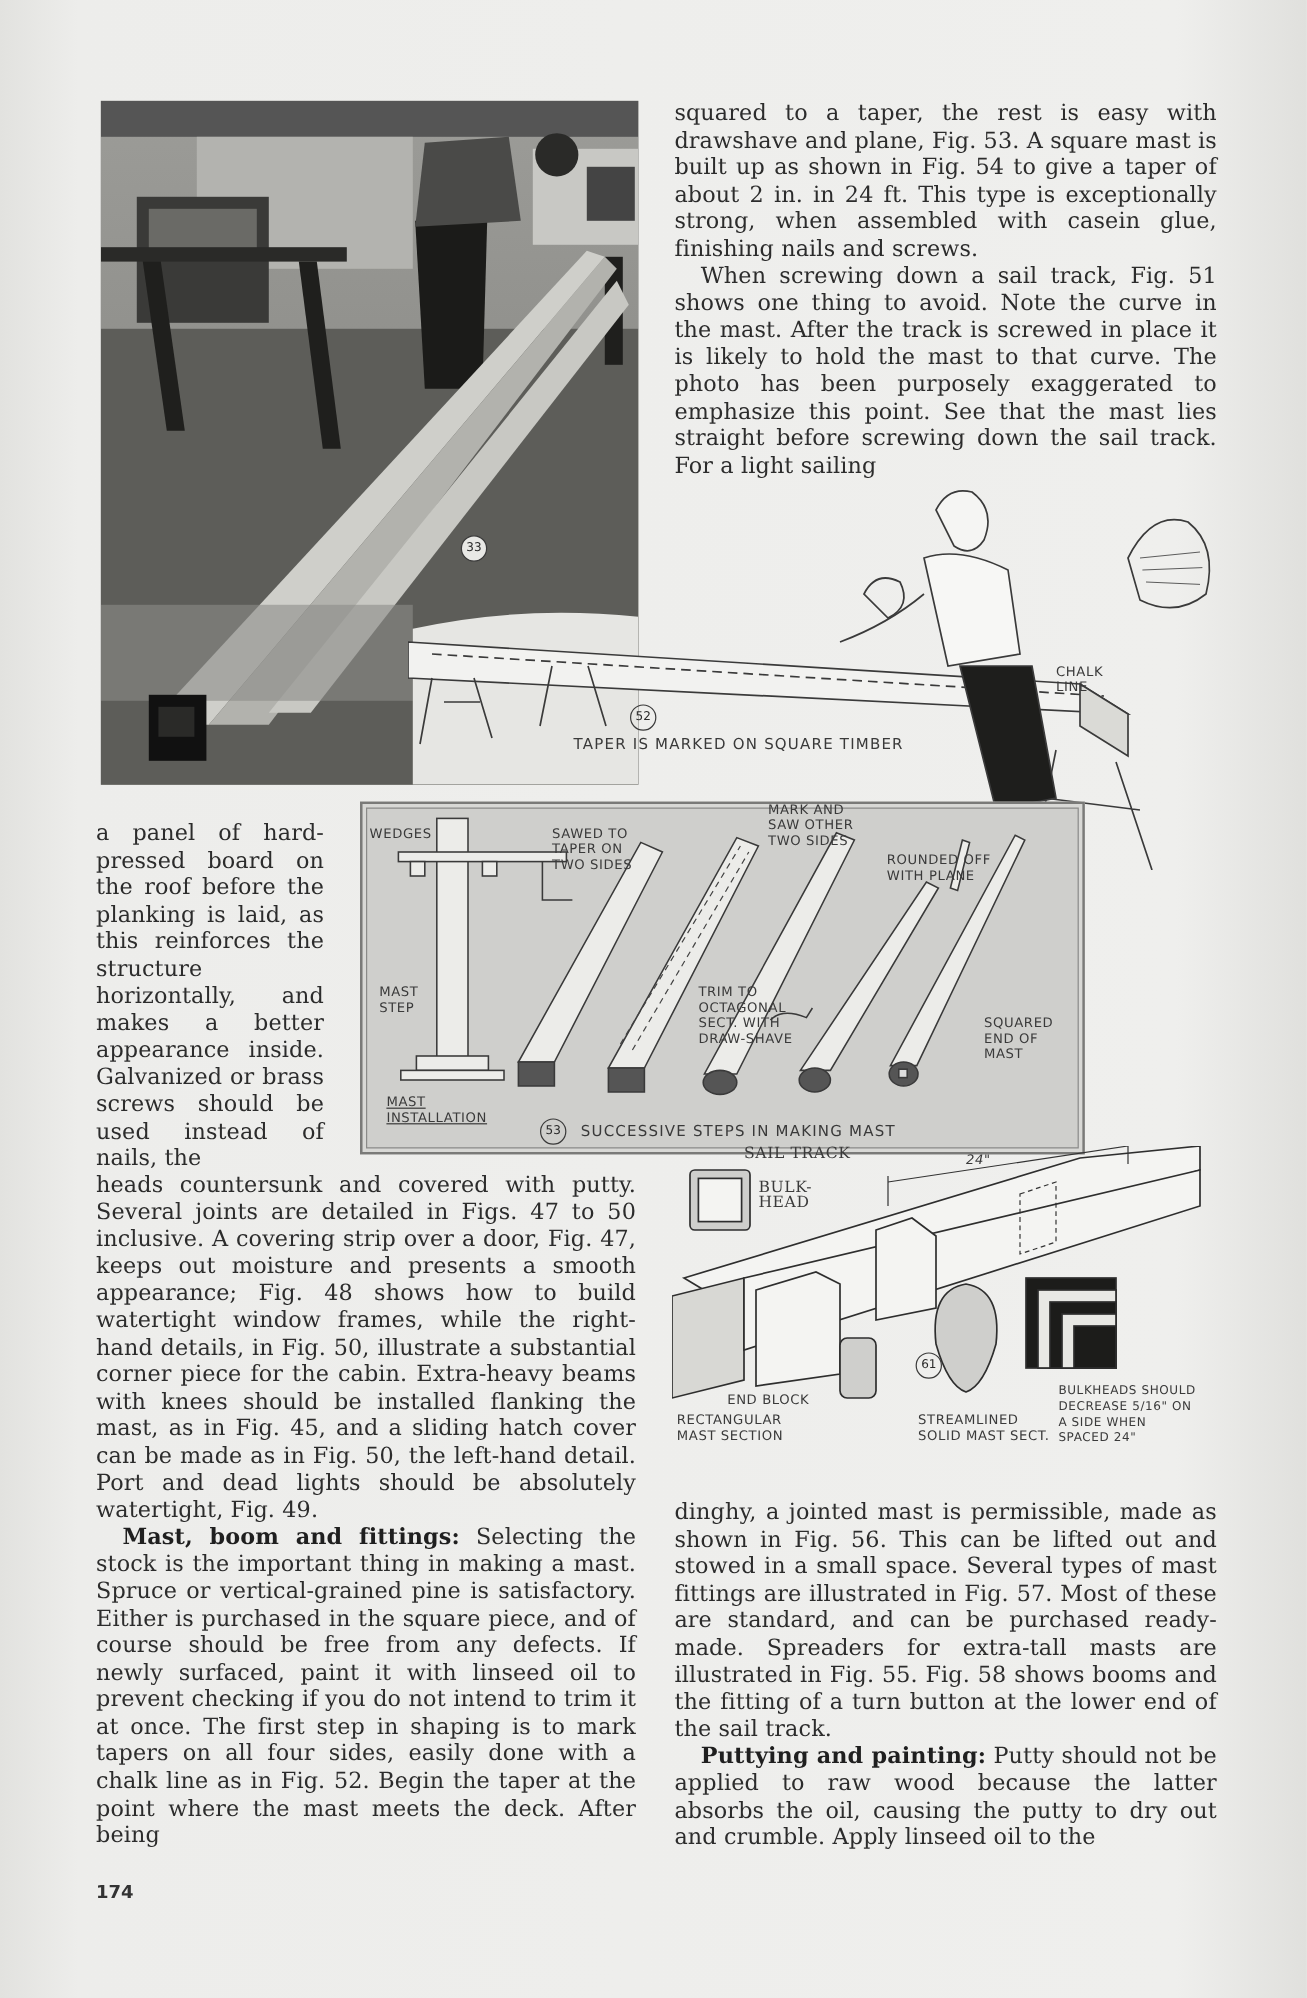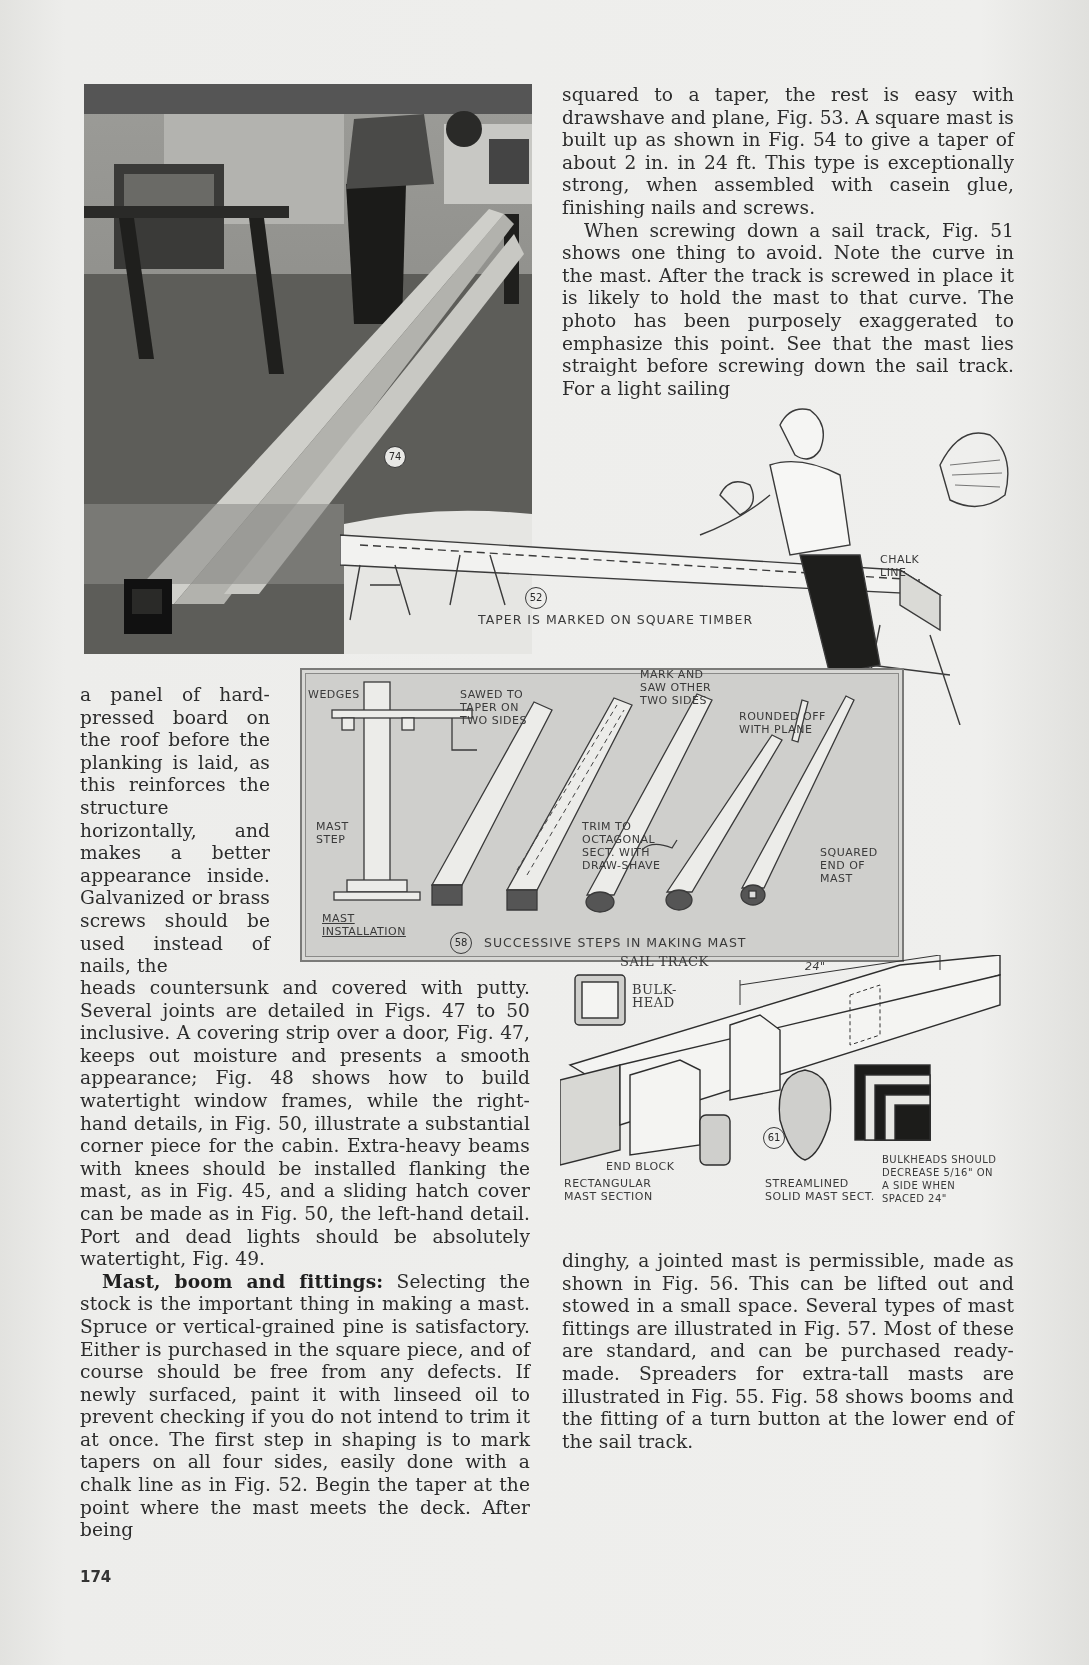--- a/index.html
+++ b/index.html
@@ -52,21 +52,21 @@
       <circle cx="380" cy="45" r="18" fill="#2a2a28"></circle>
       <rect x="420" y="130" width="15" height="90" fill="#1f1f1d"></rect>
       <polygon points="40,520 90,520 420,130 405,125" fill="#cfcfca"></polygon>
       <polygon points="90,520 140,520 430,140 420,130" fill="#b2b2ad"></polygon>
       <polygon points="140,510 175,510 440,170 430,150" fill="#c8c8c3"></polygon>
       <rect x="0" y="420" width="260" height="80" fill="#8c8c88" opacity="0.6"></rect>
       <rect x="40" y="495" width="48" height="55" fill="#111"></rect>
       <rect x="48" y="505" width="30" height="25" fill="#2a2a28"></rect>
       <path d="M260 440 Q350 420 448 430 L448 570 L260 570 Z" fill="#e6e6e3"></path>
     </svg>
-    <div class="fignum" style="left:300px;top:362px;background:#e8e8e5;">74</div>
+    <div class="fignum" style="left:300px;top:362px;background:#e8e8e5;">33</div>
   </div>
 
   <div class="txt col-right-top">
     <p>squared to a taper, the rest is easy with drawshave and plane, Fig. 53. A square mast is built up as shown in Fig. 54 to give a taper of about 2 in. in 24 ft. This type is exceptionally strong, when assembled with casein glue, finishing nails and screws.</p>
     <p class="ind">When screwing down a sail track, Fig. 51 shows one thing to avoid. Note the curve in the mast. After the track is screwed in place it is likely to hold the mast to that curve. The photo has been purposely exaggerated to emphasize this point. See that the mast lies straight before screwing down the sail track. For a light sailing</p>
   </div>
 
   <div class="illus" style="left:340px;top:405px;width:680px;height:250px;">
     <svg width="680" height="320" viewBox="0 0 680 320">
       <g stroke="#3a3a3a" stroke-width="1.4" fill="none">
@@ -126,21 +126,21 @@
       </g>
     </svg>
     <div class="lbl" style="left:6px;top:18px;">WEDGES</div>
     <div class="lbl" style="left:14px;top:150px;width:50px;">MAST STEP</div>
     <div class="lbl c" style="left:20px;top:242px;width:110px;text-decoration:underline;">MAST INSTALLATION</div>
     <div class="lbl" style="left:158px;top:18px;width:90px;">SAWED TO TAPER ON TWO SIDES</div>
     <div class="lbl" style="left:338px;top:-2px;width:90px;">MARK AND SAW OTHER TWO SIDES</div>
     <div class="lbl" style="left:437px;top:40px;width:90px;">ROUNDED OFF WITH PLANE</div>
     <div class="lbl" style="left:280px;top:150px;width:80px;">TRIM TO OCTAGONAL SECT. WITH DRAW-SHAVE</div>
     <div class="lbl c" style="left:518px;top:176px;width:70px;">SQUARED END OF MAST</div>
-    <div class="fignum" style="left:148px;top:262px;">58</div>
+    <div class="fignum" style="left:148px;top:262px;">53</div>
     <div class="caption" style="left:182px;top:265px;">SUCCESSIVE STEPS IN MAKING MAST</div>
   </div>
 
   <div class="illus" style="left:560px;top:955px;width:460px;height:260px;">
     <svg width="460" height="260" viewBox="0 0 460 260">
       <g stroke="#2e2e2e" stroke-width="1.4" fill="#f4f4f2">
         <rect x="15" y="20" width="50" height="50" rx="4" fill="#cfcfcc"></rect>
         <rect x="22" y="27" width="36" height="36" fill="#f4f4f2"></rect>
         <polygon points="10,110 340,10 440,0 440,20 110,120 60,140"></polygon>
         <polygon points="0,125 60,110 60,195 0,210" fill="#d8d8d4"></polygon>
@@ -171,16 +171,17 @@
     <div class="lbl c" style="left:322px;top:198px;width:118px;font-size:10px;">BULKHEADS SHOULD DECREASE 5/16" ON A SIDE WHEN SPACED 24"</div>
   </div>
 
   <div class="txt col-left-wide">
     <p>heads countersunk and covered with putty. Several joints are detailed in Figs. 47 to 50 inclusive. A covering strip over a door, Fig. 47, keeps out moisture and presents a smooth appearance; Fig. 48 shows how to build watertight window frames, while the right-hand details, in Fig. 50, illustrate a substantial corner piece for the cabin. Extra-heavy beams with knees should be installed flanking the mast, as in Fig. 45, and a sliding hatch cover can be made as in Fig. 50, the left-hand detail. Port and dead lights should be absolutely watertight, Fig. 49.</p>
     <p class="ind"><b>Mast, boom and fittings:</b><span> Selecting the stock is the important thing in making a mast. Spruce or vertical-grained pine is satisfactory. Either is purchased in the square piece, and of course should be free from any defects. If newly surfaced, paint it with linseed oil to prevent checking if you do not intend to trim it at once. The first step in shaping is to mark tapers on all four sides, easily done with a chalk line as in Fig. 52. Begin the taper at the point where the mast meets the deck. After being</span></p>
   </div>
 
   <div class="txt col-right-bottom">
     <p>dinghy, a jointed mast is permissible, made as shown in Fig. 56. This can be lifted out and stowed in a small space. Several types of mast fittings are illustrated in Fig. 57. Most of these are standard, and can be purchased ready-made. Spreaders for extra-tall masts are illustrated in Fig. 55. Fig. 58 shows booms and the fitting of a turn button at the lower end of the sail track.</p>
+    <p class="ind"><b>Puttying and painting:</b><span> Putty should not be applied to raw wood because the latter absorbs the oil, causing the putty to dry out and crumble. Apply linseed oil to the</span></p>
   </div>
 
   <div class="pagenum">174</div>
 </div>
 
 </body></html>

